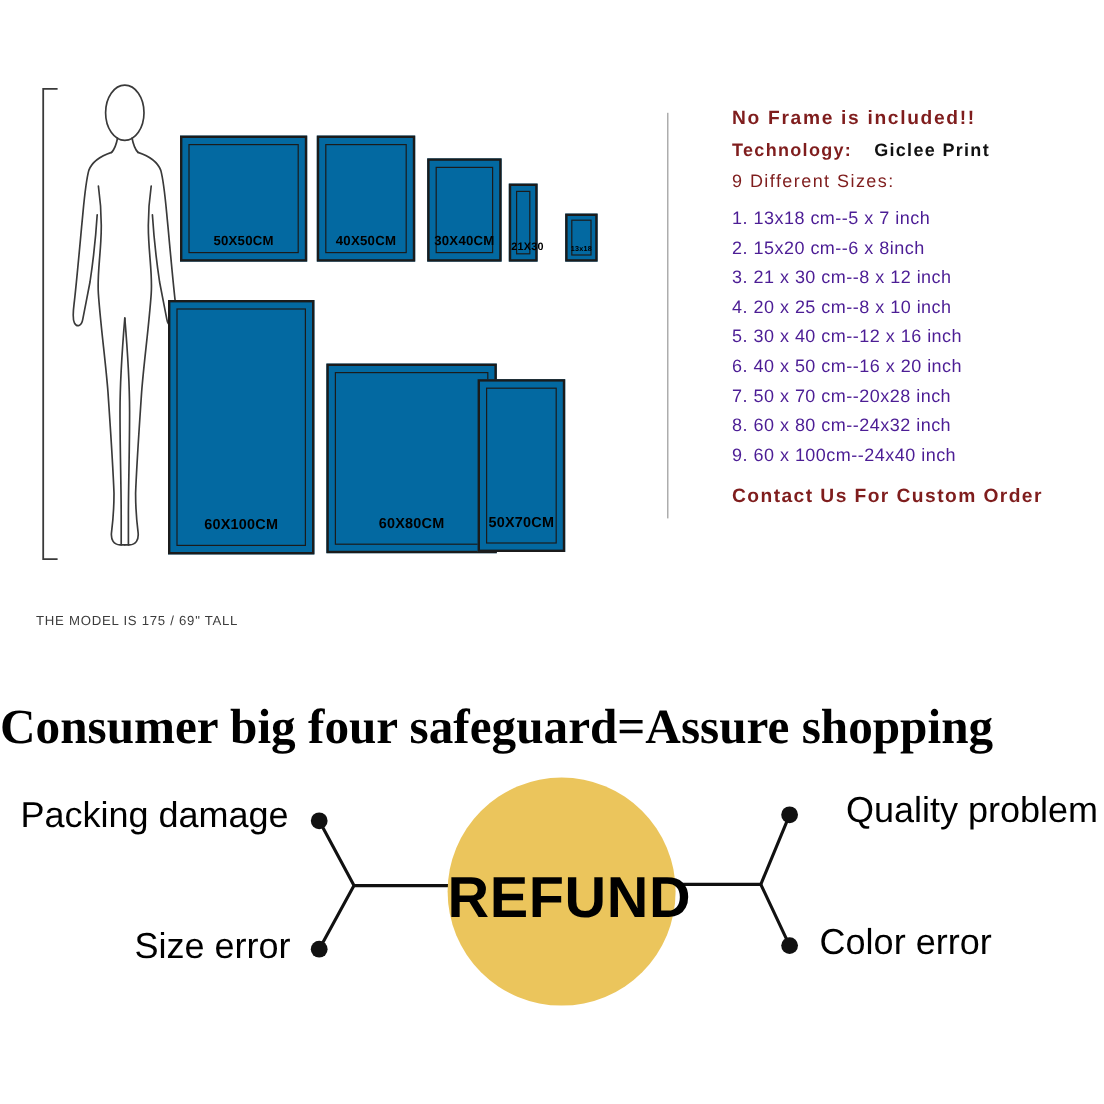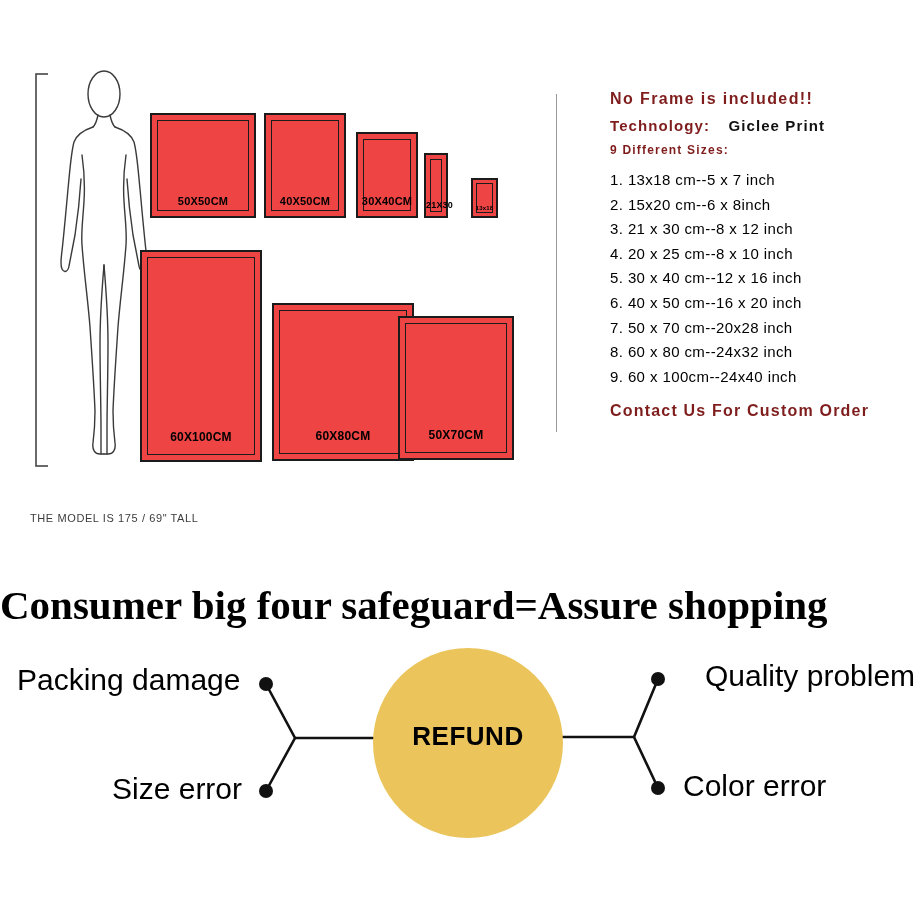--- a/index.html
+++ b/index.html
@@ -9,54 +9,54 @@
     font-family:"Liberation Sans", sans-serif; overflow:hidden; color:#111;
   }
   
   .figure-svg { position:absolute; left:26px; top:66px; width:132px; height:406px; }
   .figure-stroke { fill:none; stroke:#3a3a3a; stroke-width:1.4; stroke-linecap:round; stroke-linejoin:round; }
   .bracket-stroke { fill:none; stroke:#3a3a3a; stroke-width:1.5; }
   .model-note {
     position:absolute; left:30px; top:482px; font-size:11px; color:#3c3c3c; letter-spacing:0.6px;margin-top:30px;
   }
   
-  .frame { position:absolute; border:2px solid #1b1b1b; background:#ef4444; }
+  .frame { position:absolute; border:2px solid #1b1b1b; background:#0369a1; }
   .frame-inner { position:absolute; inset:5px; border:1px solid #1b1b1b; }
   .frame-label {
     position:absolute; left:0; right:0; bottom:9px; text-align:center;
     font-weight:bold; font-size:11px; color:#000; letter-spacing:0.2px;
   }
   .frame.small .frame-inner { inset:4px; }
   .frame.small .frame-label { font-size:9px; bottom:6px; }
   .frame.tiny .frame-inner { inset:3px; }
   .frame.tiny .frame-label { font-size:6px; bottom:5px; }
   .frame.big .frame-label { font-size:12px; bottom:16px; }
   .divider { position:absolute; left:556px; top:94px; width:1px; height:338px; background:#9a9a9a; }
   
   .info { position:absolute; left:610px; top:90px; width:302px; }
   .maroon { color:#7f1d1d; }
   .info-heading { font-size:16px; font-weight:bold; letter-spacing:1.4px; margin-bottom:9px; }
   .info-row { font-size:15px; font-weight:bold; letter-spacing:1.1px; margin-bottom:9px; }
   .info-row .value { color:#111; margin-left:13px; }
-  .sizes-heading { font-size:12px; font-weight:bold; letter-spacing:1.2px; margin-bottom:11px; }
-  .size-item { font-size:15px; line-height:24.6px; color:#000000; letter-spacing:0.4px; }
+  .sizes-heading { font-size:15px; font-weight:normal; letter-spacing:1.2px; margin-bottom:11px; }
+  .size-item { font-size:15px; line-height:24.6px; color:#4c1d95; letter-spacing:0.4px; }
   .contact-line { margin-top:13px; font-size:16px; font-weight:bold; letter-spacing:1.2px; }
   
   .headline {
     position:absolute; left:0; top:537px; width:920px; 
     font-family:"Liberation Serif", serif; font-weight:bold; font-size:41px;
     color:#000; white-space:nowrap;margin-top:44px;
   }
   
   .connector-svg { position:absolute; left:0; top:620px; width:920px; height:300px; }
   .cline { stroke:#111; stroke-width:2.6; fill:none; stroke-linecap:round; }
   .dot { fill:#111; }
   .refund-label {
     position:absolute; left:373px; top:721px; width:190px; text-align:center;
-    font-size:26px; font-weight:bold; letter-spacing:0.5px; color:#000;
+    font-size:48px; font-weight:bold; letter-spacing:0.5px; color:#000;
   }
   .safeguard-label { position:absolute; font-size:30px; color:#000; }
   .lbl-packing { left:17px;  top:663px; }
   .lbl-size    { left:112px; top:772px; }
   .lbl-quality { left:683px; top:659px;margin-left:22px; }
   .lbl-color   { left:683px; top:769px; }
 </style>
 </head>
 <body>
 
@@ -102,21 +102,21 @@
   </div>
 
   <div class="frame big" style="left:140px;top:250px;width:122px;height:212px">
     <div class="frame-inner"></div>
     <span class="frame-label">60X100CM</span>
   </div>
   <div class="frame big" style="left:272px;top:303px;width:142px;height:158px">
     <div class="frame-inner"></div>
     <span class="frame-label">60X80CM</span>
   </div>
-  <div class="frame big" style="left:398px;top:316px;width:116px;height:144px">
+  <div class="frame big" style="left:398px;top:316px;width:73px;height:144px">
     <div class="frame-inner"></div>
     <span class="frame-label">50X70CM</span>
   </div>
 
   <div class="divider"></div>
 
   <div class="info">
     <div class="info-heading maroon">No Frame is included!!</div>
     <div class="info-row">
       <span class="maroon">Technology:</span>

